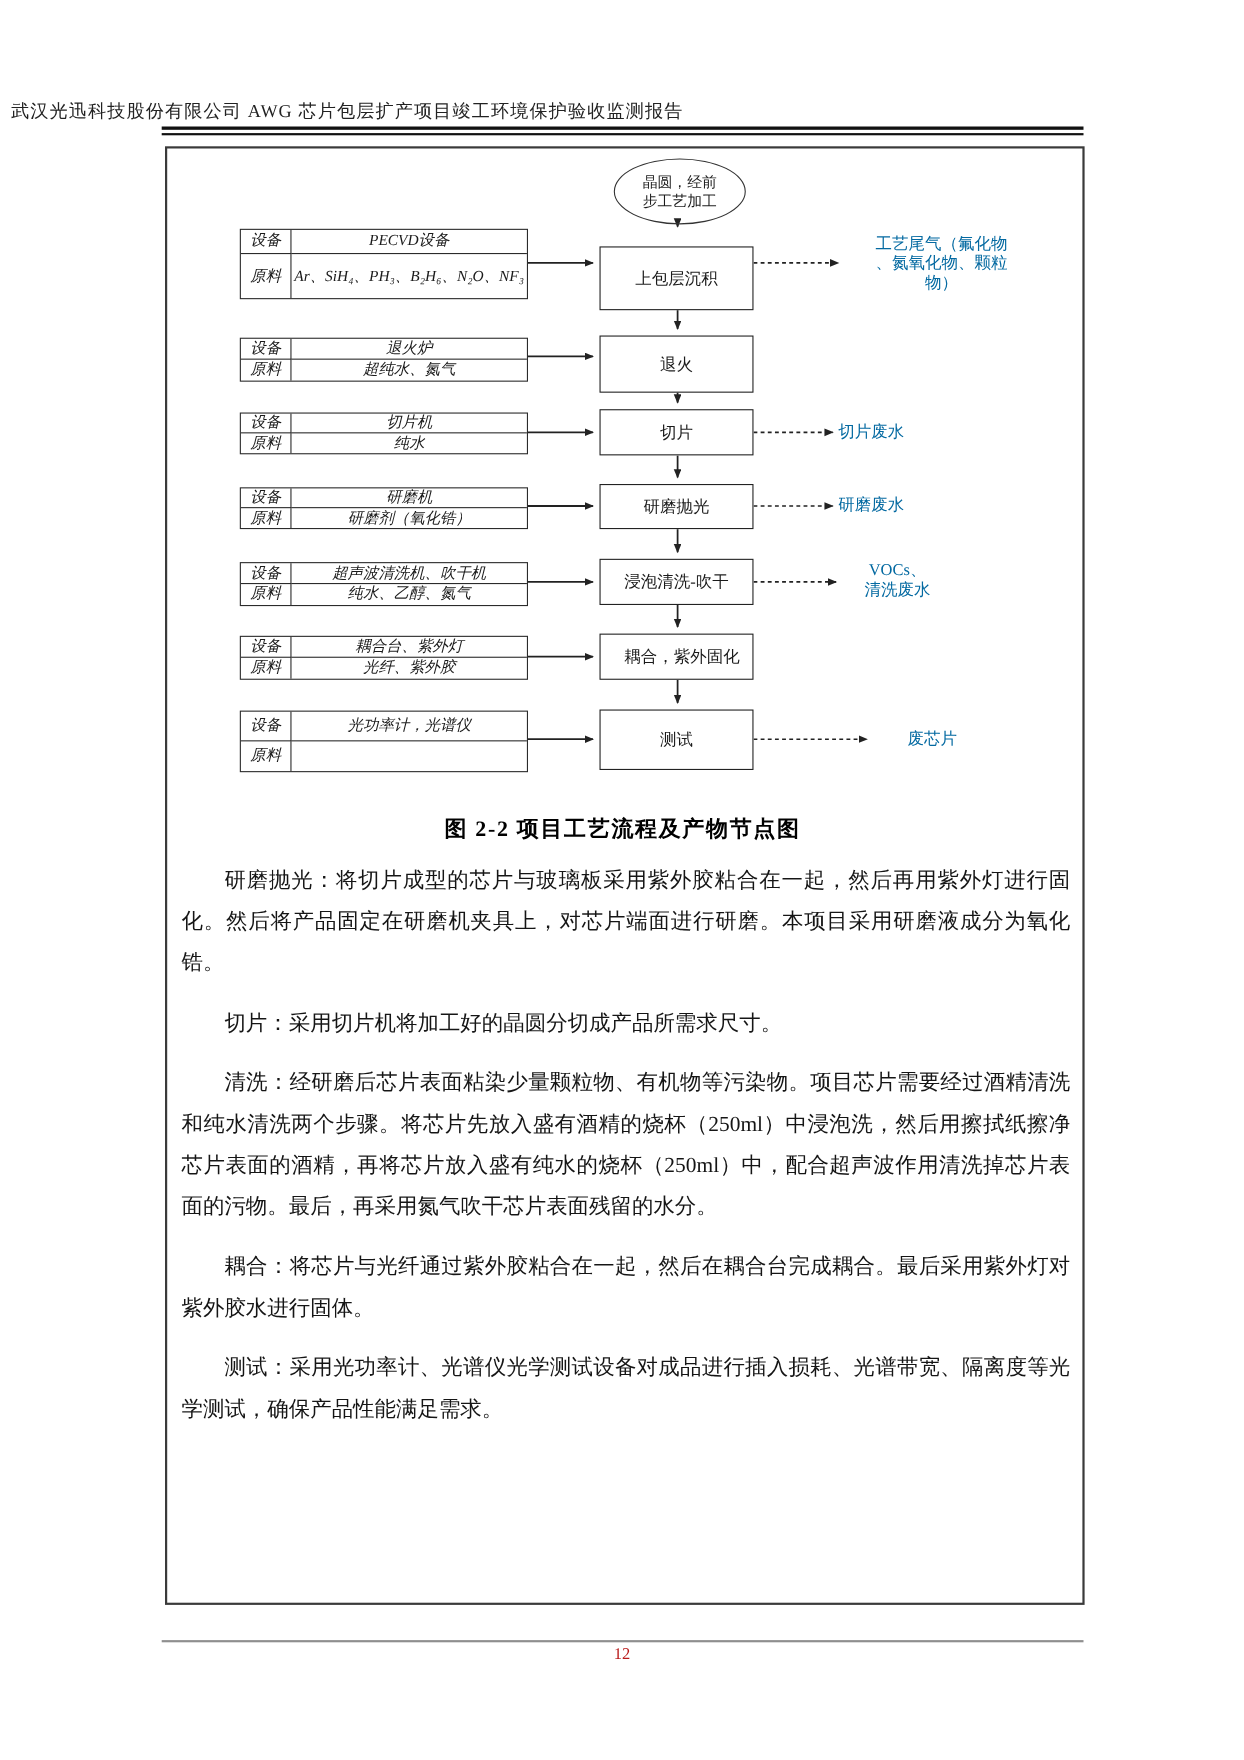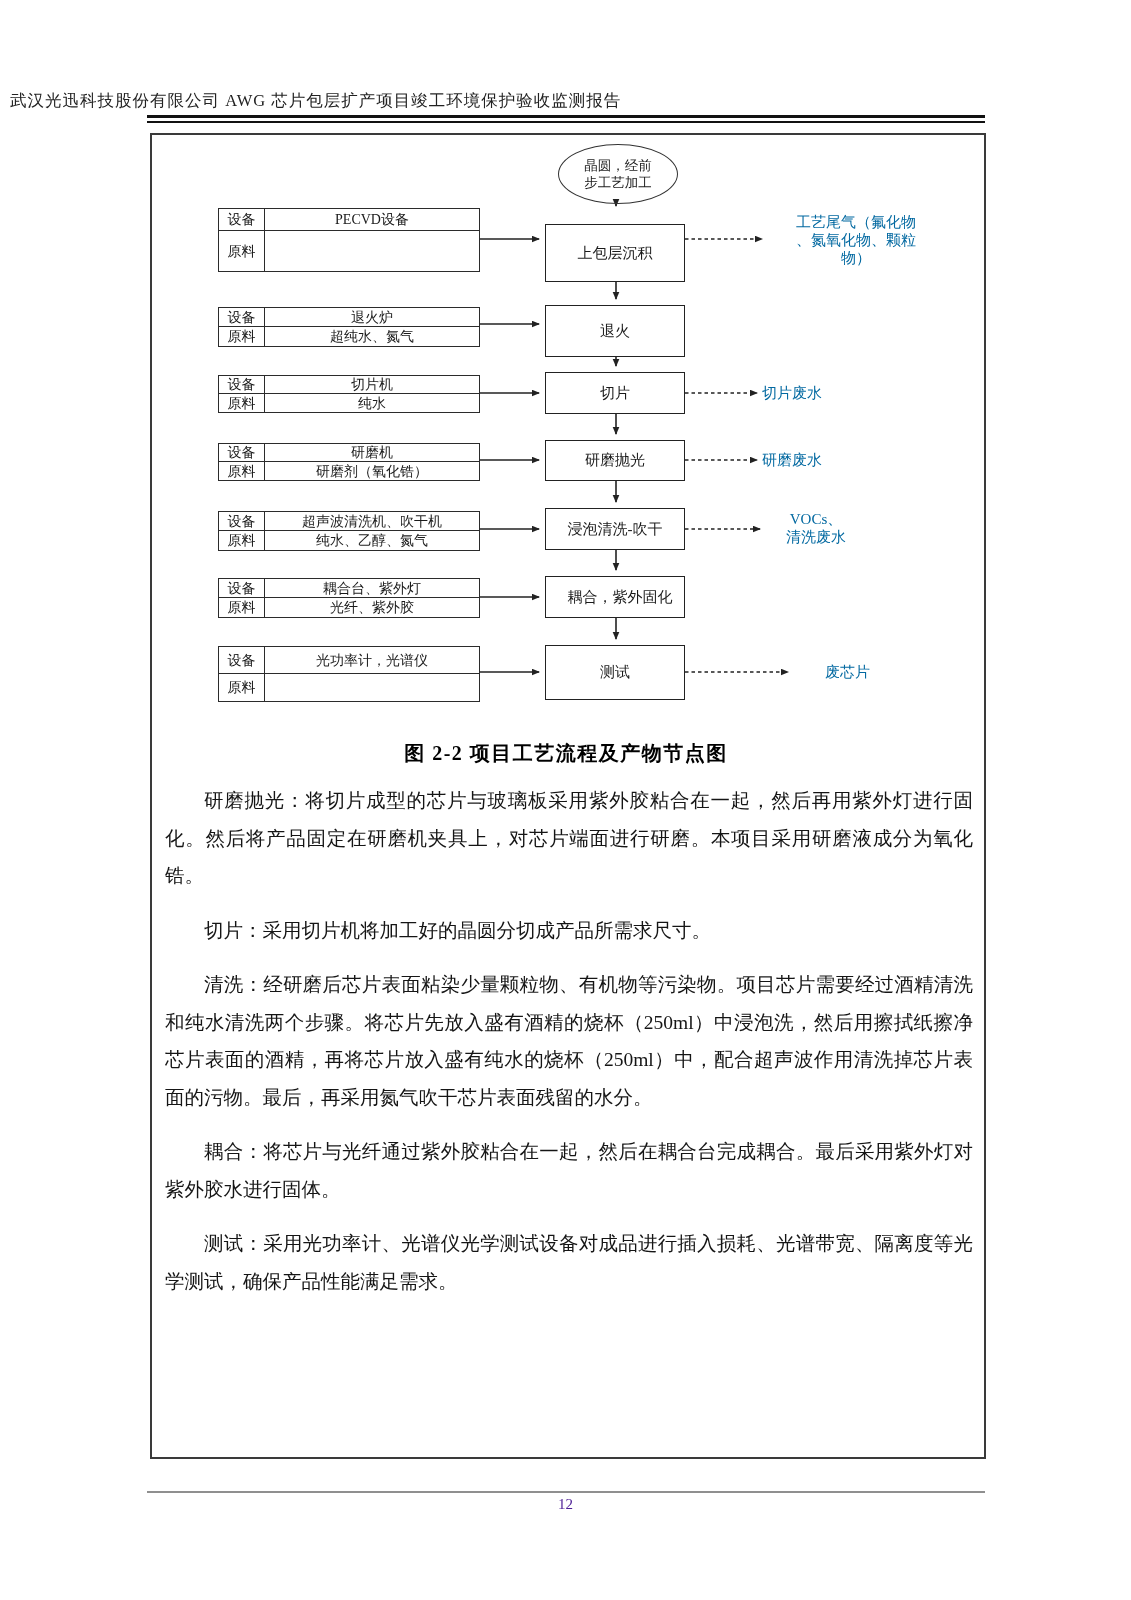--- a/index.html
+++ b/index.html
@@ -23,21 +23,21 @@
     border:1.6px solid #333;border-radius:50%;
     display:flex;align-items:center;justify-content:center;text-align:center;
     font-size:13.5px;line-height:17px;white-space:pre-line;
   }
   .ftable{
     position:absolute;left:218px;width:262px;
     border:1.6px solid #2b2b2b;display:grid;grid-template-columns:46px 1fr;
     background:#fff;box-sizing:border-box;
   }
   .fcell{display:flex;align-items:center;justify-content:center;text-align:center;
-    font-size:14px;line-height:17px;box-sizing:border-box;padding:0 2px;}
+    font-size:14px;line-height:17px;box-sizing:border-box;padding:0 2px;font-style:italic;}
   .br{border-right:1.6px solid #2b2b2b;}
   .bb{border-bottom:1.6px solid #2b2b2b;}
   .pbox{
     position:absolute;left:545px;width:140px;border:1.7px solid #222;background:#fff;
     display:flex;align-items:center;justify-content:center;text-align:center;
     font-size:15px;box-sizing:border-box;
   }
   .fout{
     position:absolute;font-size:15px;line-height:18px;text-align:center;
     white-space:pre-line;color:#0369a1;
@@ -50,21 +50,21 @@
   
   .text-block{position:absolute;left:165px;top:782px;width:808px;}
   .text-block p{
     margin:0 0 17px 0;font-size:19.5px;line-height:37.5px;
     text-indent:2em;text-align:justify;color:#151515;
   }
   
   .foot-rule{position:absolute;left:147px;top:1491px;width:838px;height:0;
     border-top:2.5px solid #8f8f8f;}
   .page-num{position:absolute;left:0;top:1496px;width:100%;text-align:center;
-    font-size:15px;color:#4c1d95;}
+    font-size:15px;color:#b91c1c;}
 </style>
 </head>
 <body>
 
 <div id="page">
 
   <div class="hdr-title">武汉光迅科技股份有限公司 AWG 芯片包层扩产项目竣工环境保护验收监测报告</div>
   <div class="dbl-rule"></div>
 
   <div class="frame"></div>
@@ -103,20 +103,21 @@
     </g>
   </svg>
 
   <div class="ellipse">晶圆，经前
 步工艺加工</div>
 
   <div class="ftable" style="top:208px;height:64px;grid-template-rows:22px 1fr;">
     <div class="fcell br bb">设备</div>
     <div class="fcell bb">PECVD设备</div>
     <div class="fcell br">原料</div>
+    <div class="fcell">Ar、SiH₄、PH₃、B₂H₆、N₂O、NF₃</div>
   </div>
   <div class="pbox" style="top:224px;height:58px;">上包层沉积</div>
   <div class="fout" style="left:768px;top:213px;width:176px;">工艺尾气（氟化物
 、氮氧化物、颗粒
 物）</div>
 
   <div class="ftable" style="top:307px;height:40px;grid-template-rows:1fr 1fr;">
     <div class="fcell br bb">设备</div>
     <div class="fcell bb">退火炉</div>
     <div class="fcell br">原料</div>

